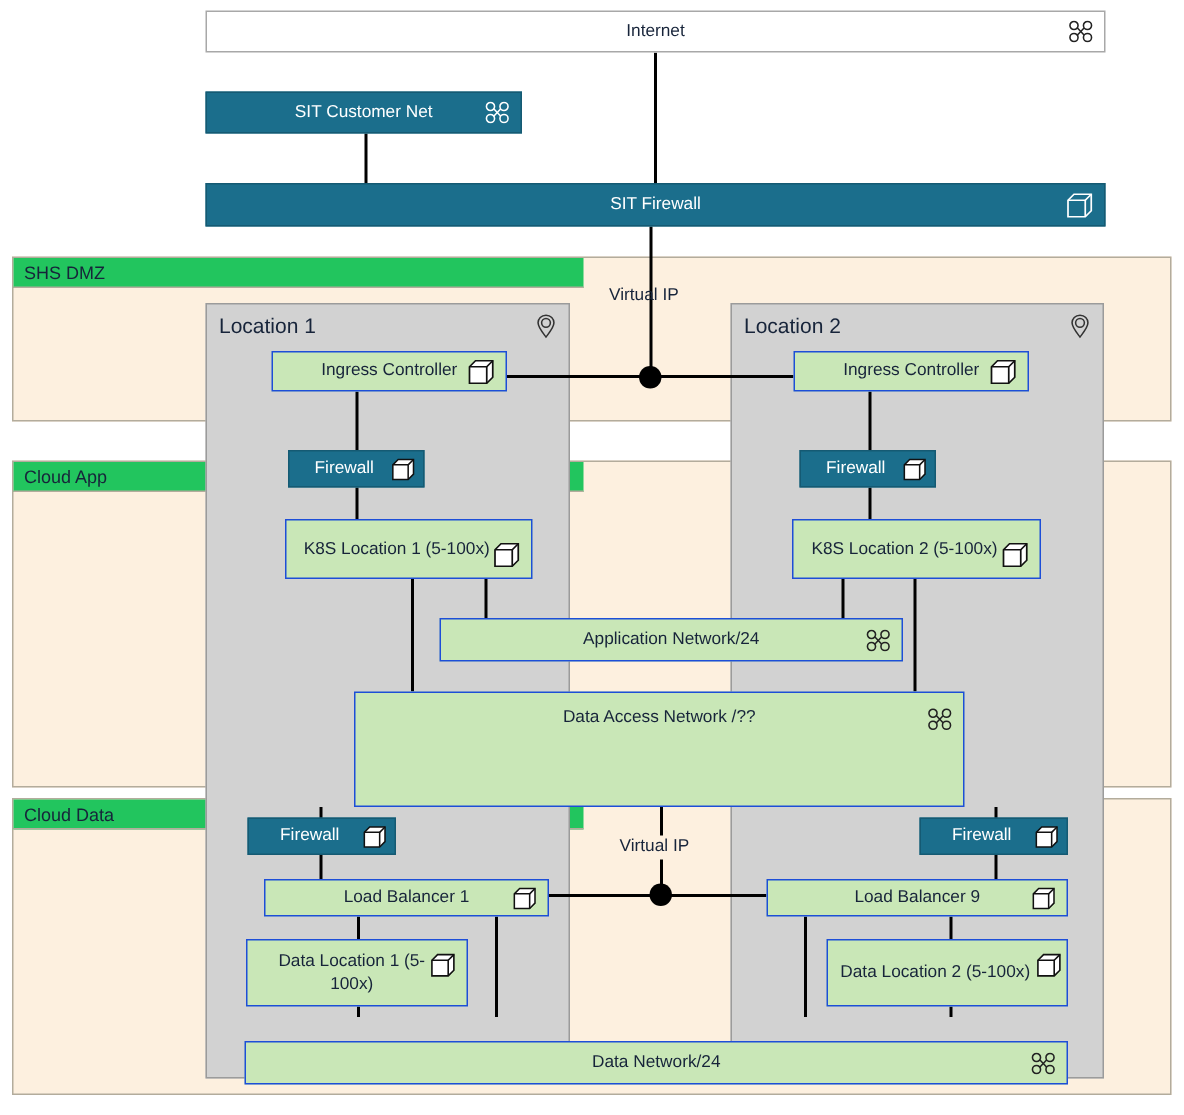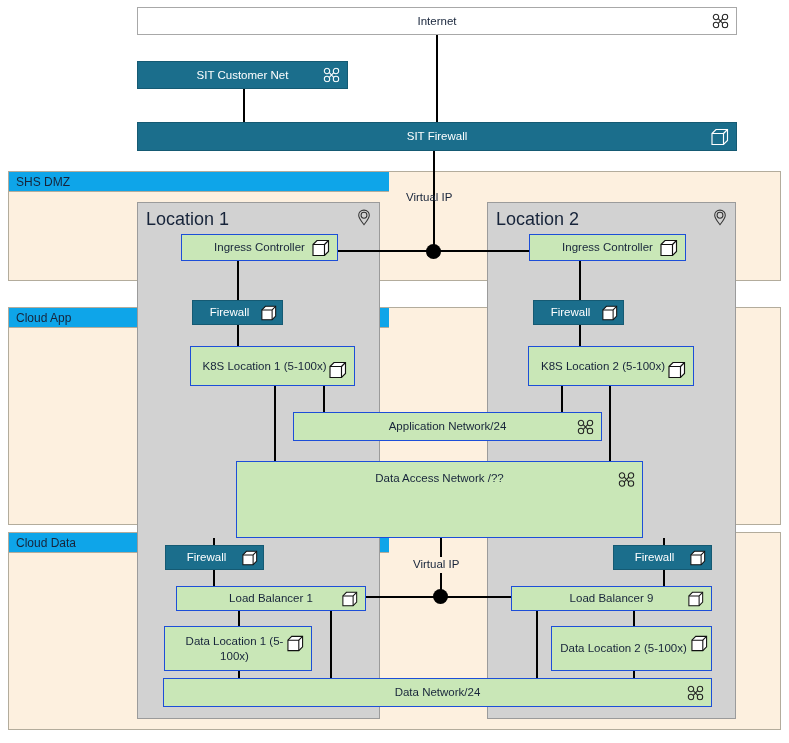--- a/index.html
+++ b/index.html
@@ -1,25 +1,25 @@
 <!DOCTYPE html>
 <html><head>
 <meta charset="utf-8">
 <style>
   html,body{margin:0;padding:0;background:#ffffff;}
   body{font-family:"Liberation Sans","DejaVu Sans",sans-serif;}
   #canvas{position:relative;width:789px;height:743px;background:#ffffff;overflow:hidden;}
 
   .band{position:absolute;border:1px solid #b3ac9c;box-sizing:border-box;background:#fdf0df;}
   .band-hd{position:absolute;left:0;top:0;height:20px;box-sizing:border-box;
-           background:#0ea5e9;border-bottom:1px solid #b3ac9c;
+           background:#22c55e;border-bottom:1px solid #b3ac9c;
            font-size:12px;color:#17243a;display:flex;align-items:center;padding-left:7px;}
 
   .loc{position:absolute;background:#d2d2d2;border:1px solid #9b9b9b;box-sizing:border-box;}
-  .loc-title{position:absolute;left:8px;top:6px;font-size:18px;color:#17243a;}
+  .loc-title{position:absolute;left:8px;top:6px;font-size:14px;color:#17243a;}
   .pin{position:absolute;right:8px;top:6px;width:14px;height:17px;}
 
   .nodebox{position:absolute;box-sizing:border-box;display:flex;align-items:center;
            justify-content:center;font-size:11.5px;text-align:center;line-height:1.25;}
   .green{background:#c9e7b7;border:1px solid #1d4ed8;color:#17243a;}
   .teal{background:#1b6e8c;border:1px solid #155a73;color:#ffffff;}
   .white{background:#ffffff;border:1px solid #a8a8a8;color:#17243a;}
   .nodebox .lbl{padding:0 26px;pointer-events:none;}
 
   .ico{position:absolute;right:7px;top:50%;transform:translateY(-50%);
@@ -275,21 +275,21 @@
 
   <div class="nodebox green" style="left:551px;top:626px;width:161px;height:45px;">
     <span class="lbl" style="padding:0 20px 0 4px;">Data Location 2 (5-100x)</span>
     <svg class="ico" viewBox="0 0 18 18" style="top:8px;transform:none;right:3px;width:17px;height:17px;">
       <polygon points="1,5.5 5,1.5 16.5,1.5 16.5,12.5 12.5,16.5 1,16.5" fill="#fff" stroke="#111" stroke-width="1.15"></polygon>
       <polyline points="1,5.5 12.5,5.5 12.5,16.5" fill="none" stroke="#111" stroke-width="1.15"></polyline>
       <line x1="12.5" y1="5.5" x2="16.5" y2="1.5" stroke="#111" stroke-width="1.15"></line>
     </svg>
   </div>
 
-  <div class="nodebox green" style="left:163px;top:678px;width:549px;height:29px;">
+  <div class="nodebox green" style="left:163px;top:694px;width:549px;height:29px;">
     <span class="lbl">Data Network/24</span>
     <svg class="ico net" viewBox="0 0 17 15">
       <circle cx="4" cy="3.5" r="2.7" fill="none" stroke="#222" stroke-width="1.05"></circle>
       <circle cx="13" cy="3.5" r="2.7" fill="none" stroke="#222" stroke-width="1.05"></circle>
       <circle cx="4" cy="11.5" r="2.7" fill="none" stroke="#222" stroke-width="1.05"></circle>
       <circle cx="13" cy="11.5" r="2.7" fill="none" stroke="#222" stroke-width="1.05"></circle>
       <line x1="6.3" y1="5.2" x2="10.7" y2="9.8" stroke="#222" stroke-width="1.05"></line>
       <line x1="10.7" y1="5.2" x2="6.3" y2="9.8" stroke="#222" stroke-width="1.05"></line>
     </svg>
   </div>

